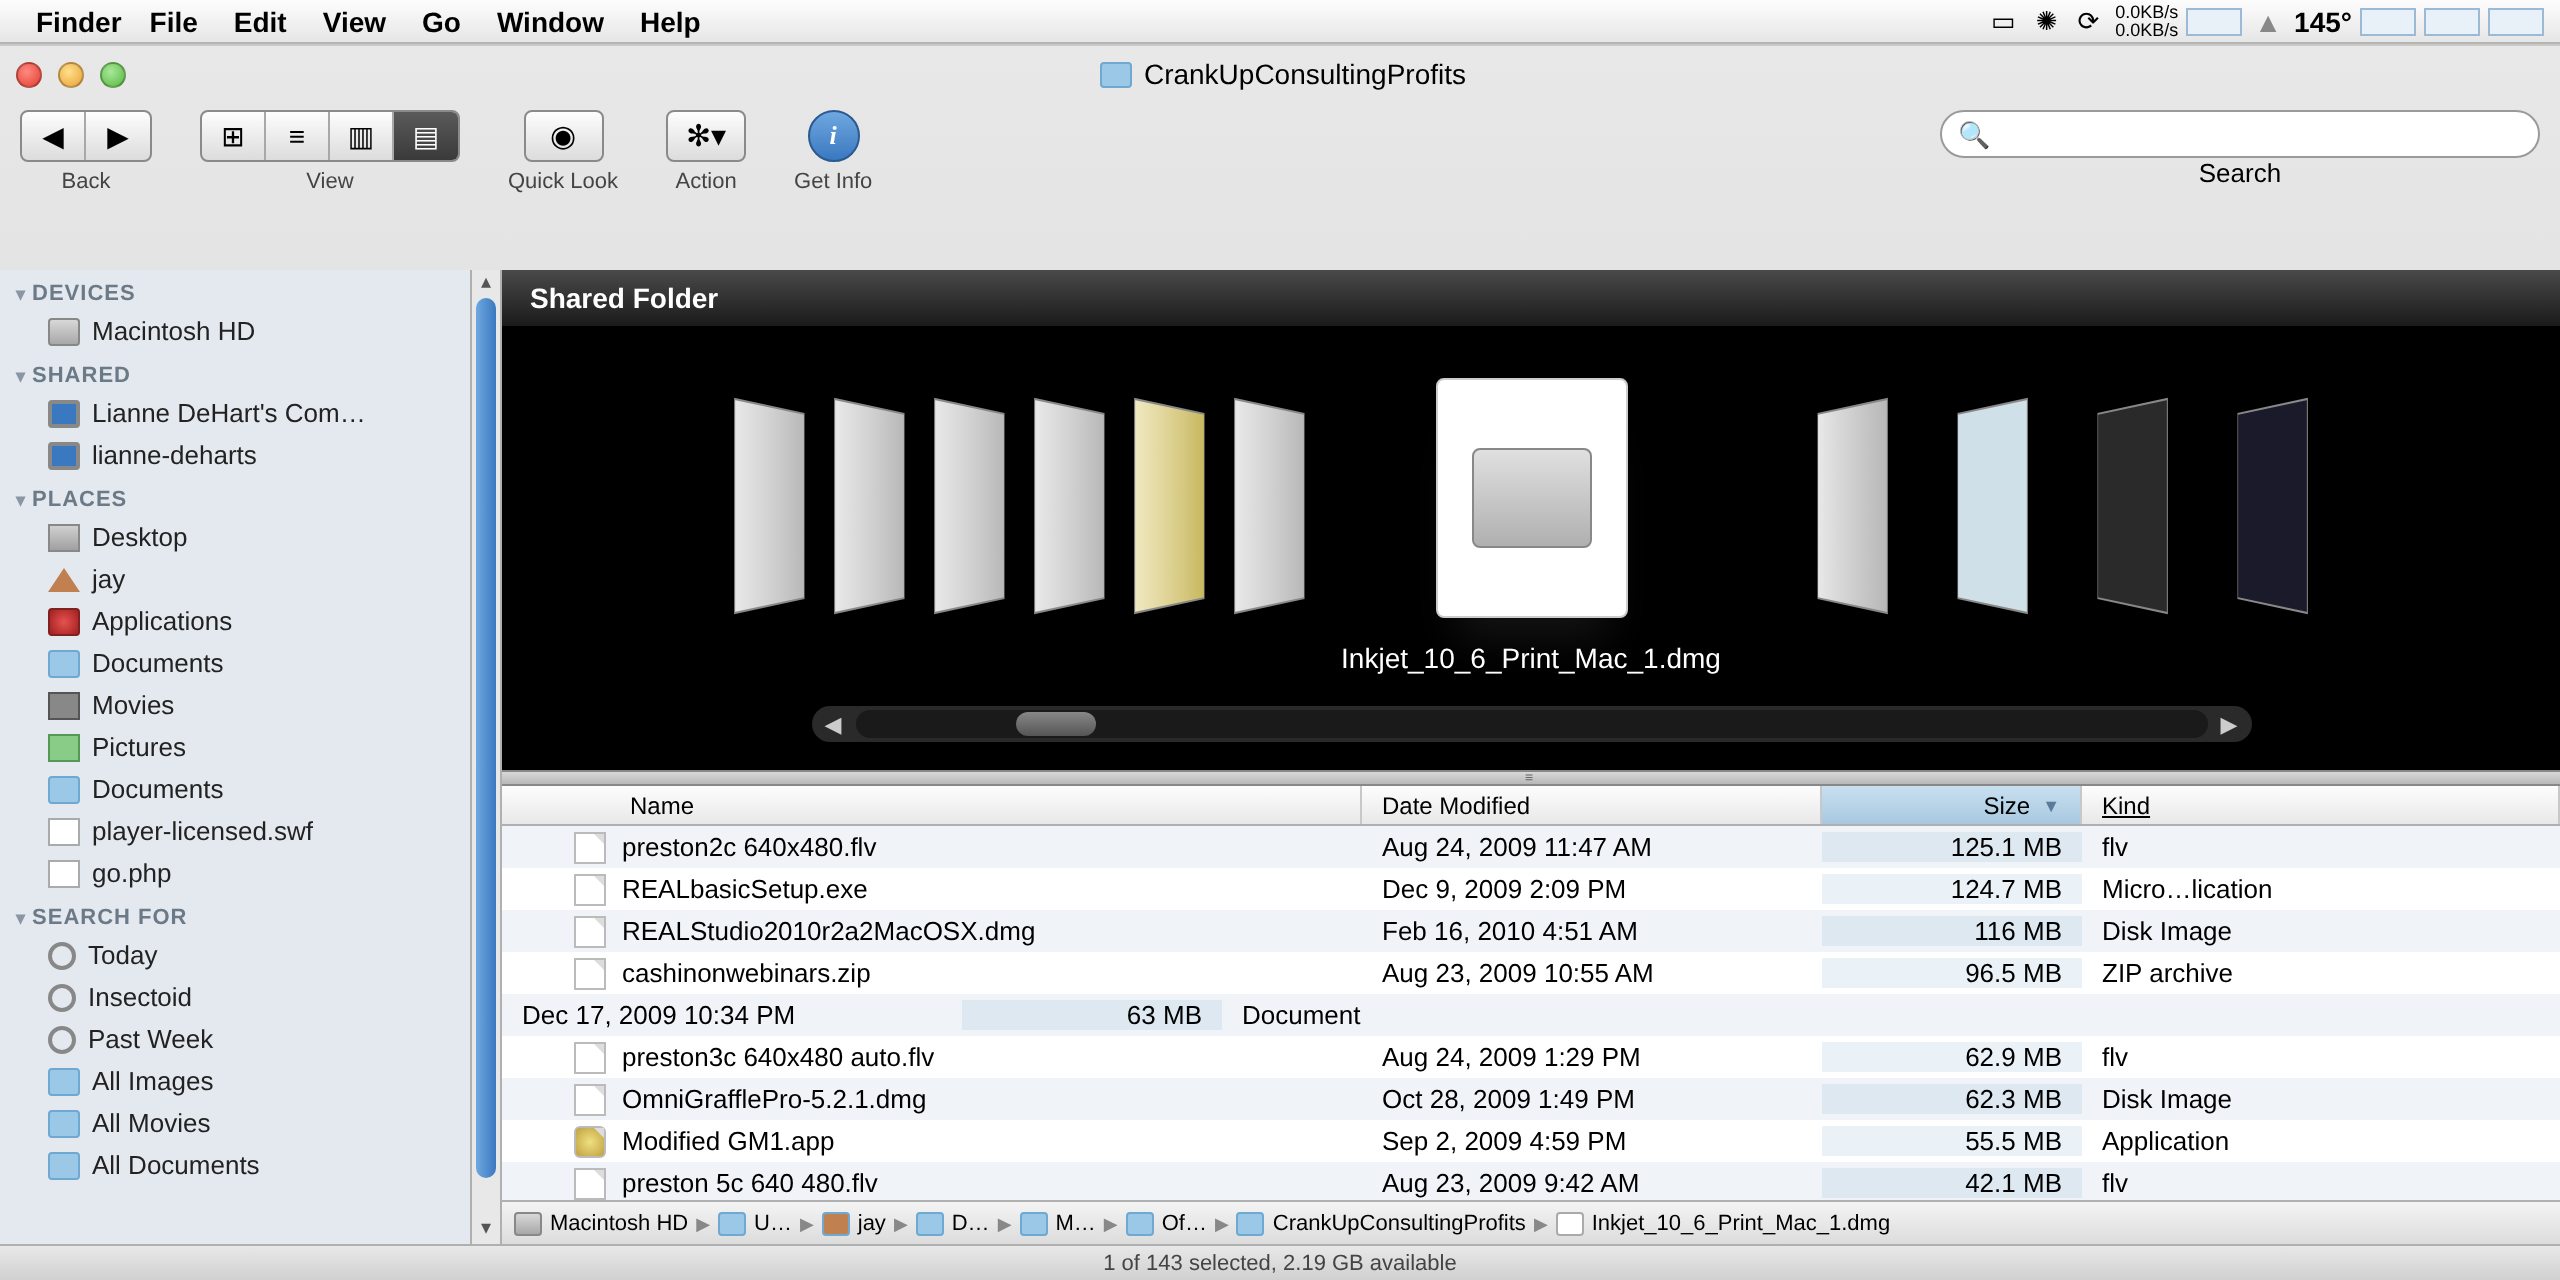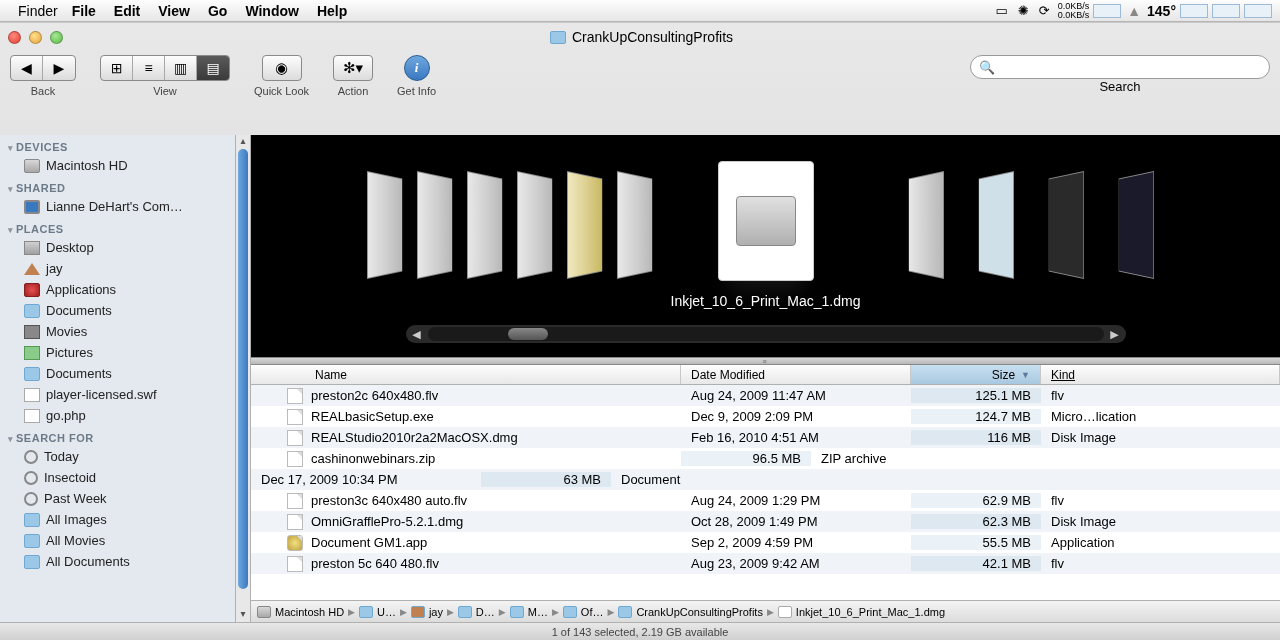--- a/index.html
+++ b/index.html
@@ -1,21 +1,21 @@
 <!DOCTYPE html>
 <html><head>
 <meta charset="utf-8">
 <style>
 * { margin: 0; padding: 0; box-sizing: border-box; font-family: "Lucida Grande", "Helvetica Neue", Arial, sans-serif; }
 body { width: 1280px; height: 640px; overflow: hidden; background: #ededed; font-size: 13px; color: #000; }
 
 
 .menubar { height: 22px; background: linear-gradient(#fdfdfd,#e6e6e6); border-bottom: 1px solid #b5b5b5; display: flex; align-items: center; padding: 0 8px; font-size: 14px; }
 .menubar .apple { font-size: 16px; margin-right: 10px; }
-.menubar .appname { font-weight: normal; margin-right: 14px; }
+.menubar .appname { font-weight: bold; margin-right: 14px; }
 .menubar .mitem { margin-right: 18px; font-weight: bold; }
 .menubar .spacer { flex: 1; }
 .menubar .ricon { margin-left: 10px; font-size: 13px; }
 .netspeed { font-size: 9px; line-height: 9px; text-align: left; margin-left: 8px; }
 .spark { width: 28px; height: 14px; border: 1px solid #9cb9d8; background: #e8f0f8; margin-left: 4px; }
 .temp { margin-left: 6px; font-size: 14px; font-weight: bold; }
 
 
 .win { position: absolute; top: 22px; left: 0; right: 0; bottom: 0; background: linear-gradient(#e8e8e8,#d0d0d0); border-top: 1px solid #c9c9c9; }
 .titlebar { height: 28px; display: flex; align-items: center; padding-left: 8px; }
@@ -206,20 +206,24 @@
       <div class="sitem">
           <span class="sico i-hd"></span>
           <span>Macintosh HD</span>
         </div>
 
       <div class="shead">SHARED</div>
       <div class="sitem">
           <span class="sico i-mon"></span>
           <span>Lianne DeHart's Com…</span>
         </div>
+      <div class="sitem">
+          <span class="sico i-mon"></span>
+          <span>lianne-deharts</span>
+        </div>
 
       <div class="shead">PLACES</div>
       <div class="sitem">
           <span class="sico i-desk"></span>
           <span>Desktop</span>
         </div>
       <div class="sitem">
           <span class="sico i-home"></span>
           <span>jay</span>
         </div>
@@ -279,20 +283,21 @@
         </div>
     </div>
 
     <div class="sbscroll">
       <div class="sbup">▴</div>
       <div class="sbthumb"></div>
       <div class="sbdn">▾</div>
     </div>
 
     <div class="main">
+      <div class="sharedbar">Shared Folder</div>
 
       <div class="coverflow">
         <div class="cfitems">
           <div class="cfside" style="left:100px"></div>
           <div class="cfside" style="left:150px"></div>
           <div class="cfside" style="left:200px"></div>
           <div class="cfside" style="left:250px"></div>
           <div class="cfside" style="left:300px;background:linear-gradient(90deg,#f0e8c0,#c8b860);"></div>
           <div class="cfside" style="left:350px"></div>
           <div class="cfcenter">
@@ -350,20 +355,21 @@
             </div>
             <div class="c date">Feb 16, 2010 4:51 AM</div>
             <div class="c size sorted">116 MB</div>
             <div class="c kind">Disk Image</div>
           </div>
           <div class="row">
             <div class="c name">
               <span class="fico"></span>
               <span>cashinonwebinars.zip</span>
             </div>
+            <div class="c date">Aug 23, 2009 10:55 AM</div>
             <div class="c size sorted">96.5 MB</div>
             <div class="c kind">ZIP archive</div>
           </div>
           <div class="row">
             <div class="c date">Dec 17, 2009 10:34 PM</div>
             <div class="c size sorted">63 MB</div>
             <div class="c kind">Document</div>
           </div>
           <div class="row">
             <div class="c name">
@@ -379,21 +385,21 @@
               <span class="fico"></span>
               <span>OmniGrafflePro-5.2.1.dmg</span>
             </div>
             <div class="c date">Oct 28, 2009 1:49 PM</div>
             <div class="c size sorted">62.3 MB</div>
             <div class="c kind">Disk Image</div>
           </div>
           <div class="row">
             <div class="c name">
               <span class="fico app"></span>
-              <span>Document GM1.app</span>
+              <span>Modified GM1.app</span>
             </div>
             <div class="c date">Sep 2, 2009 4:59 PM</div>
             <div class="c size sorted">55.5 MB</div>
             <div class="c kind">Application</div>
           </div>
           <div class="row">
             <div class="c name">
               <span class="fico"></span>
               <span>preston 5c 640 480.flv</span>
             </div>

